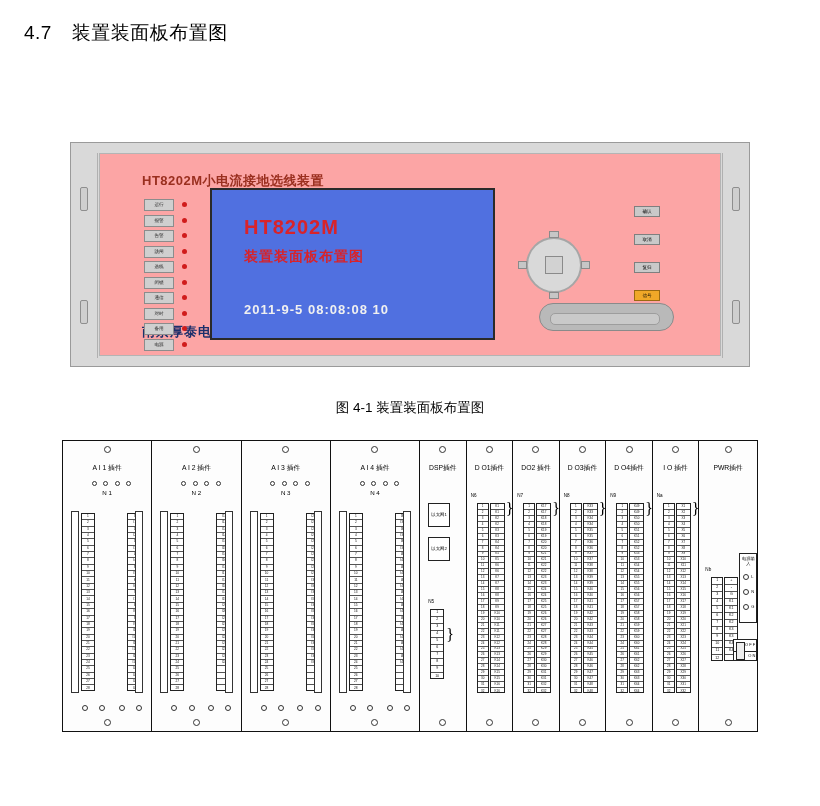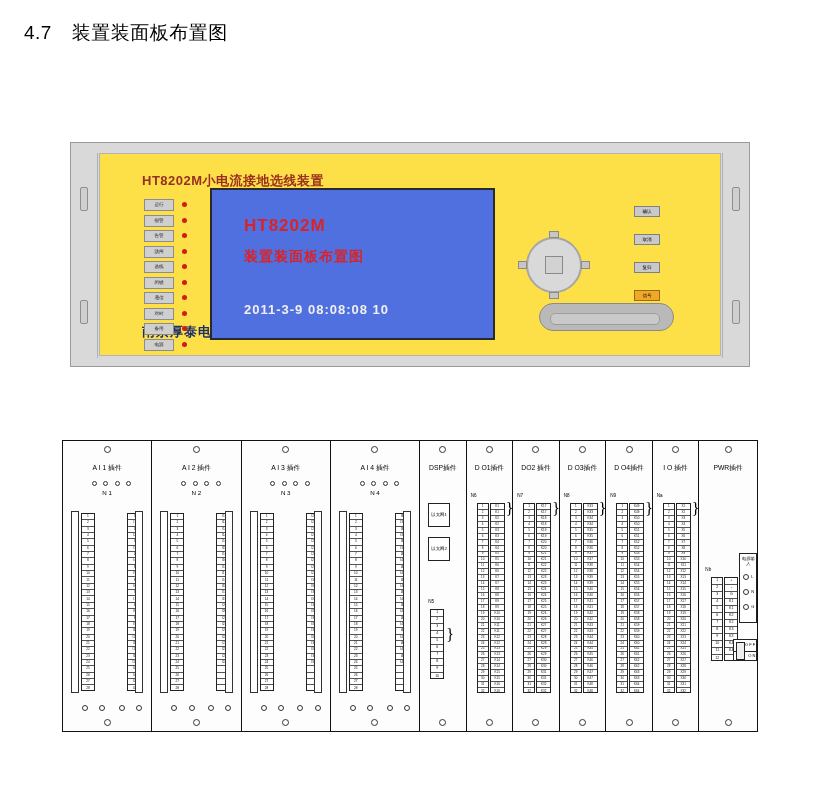--- a/index.html
+++ b/index.html
@@ -51,21 +51,21 @@
     left: 70px;
     top: 142px;
     width: 680px;
     height: 225px;
     background: #d9d9d9;
     border: 1px solid #9a9a9a;
   }
   .fp-inner {
     position: absolute;
     left: 28px; top: 10px; right: 28px; bottom: 10px;
-    background: #fde047;
+    background: #fca5a5;
     border: 1px solid #b4b4b4;
   }
   .fp-earL, .fp-earR {
     position: absolute;
     top: 10px;
     width: 27px;
     height: 205px;
     background: #d9d9d9;
   }
   .fp-earL { left: 0; border-right: 1px solid #b0b0b0; }
@@ -143,21 +143,21 @@
     position: absolute;
     left: 110px;
     top: 34px;
     width: 285px;
     height: 152px;
     background: #5070e0;
     border: 2px solid #2a2a2a;
   }
   .lcd-l1 {
     position: absolute; left: 32px; top: 26px;
-    font-size: 17px; font-weight: bold; color: #d8232a;
+    font-size: 20px; font-weight: bold; color: #d8232a;
     font-family: "Liberation Sans", sans-serif; letter-spacing: 1px;
   }
   .lcd-l2 {
     position: absolute; left: 32px; top: 58px;
     font-size: 14px; font-weight: bold; color: #d8232a;
     font-family: "Liberation Sans", sans-serif; letter-spacing: 1px;
   }
   .lcd-l3 {
     position: absolute; left: 32px; top: 112px;
     font-size: 13px; font-weight: bold; color: #f0f0f0;
@@ -452,21 +452,21 @@
           </div>
           <div class="led-row">
             <div class="led-label">电源</div>
             <div class="led-dot"></div>
           </div>
         </div>
 
       <div class="lcd">
         <div class="lcd-l1">HT8202M</div>
         <div class="lcd-l2">装置装面板布置图</div>
-        <div class="lcd-l3">2011-3-9  08:08:08    10</div>
+        <div class="lcd-l3">2011-9-5  08:08:08    10</div>
       </div>
 
       <div class="keypad">
         <div class="keypad-ring"></div>
         <div class="kbtn up"></div>
         <div class="kbtn down"></div>
         <div class="kbtn left"></div>
         <div class="kbtn right"></div>
         <div class="kbtn center"></div>
       </div>
@@ -475,20 +475,21 @@
           <div class="side-btn">确认</div>
           <div class="side-btn">取消</div>
           <div class="side-btn">复归</div>
           <div class="side-btn amber">信号</div>
         </div>
 
       <div class="fp-handle"></div>
     </div>
   </div>
 
+  <div class="figure-caption" id="cap1">图 4-1 装置装面板布置图</div>
 
   <div class="backplane" id="backplane">
       <div class="bp-card" style="width: 96px;">
         <div class="screw top"></div>
         <div class="screw bot"></div>
         <div class="card-title">A I 1 插件</div>
         <div class="card-sub">N 1</div>
         <div class="ai-holes">
           <div class="h" style="left: 28.8px;"></div>
           <div class="h" style="left: 40.32px;"></div>

